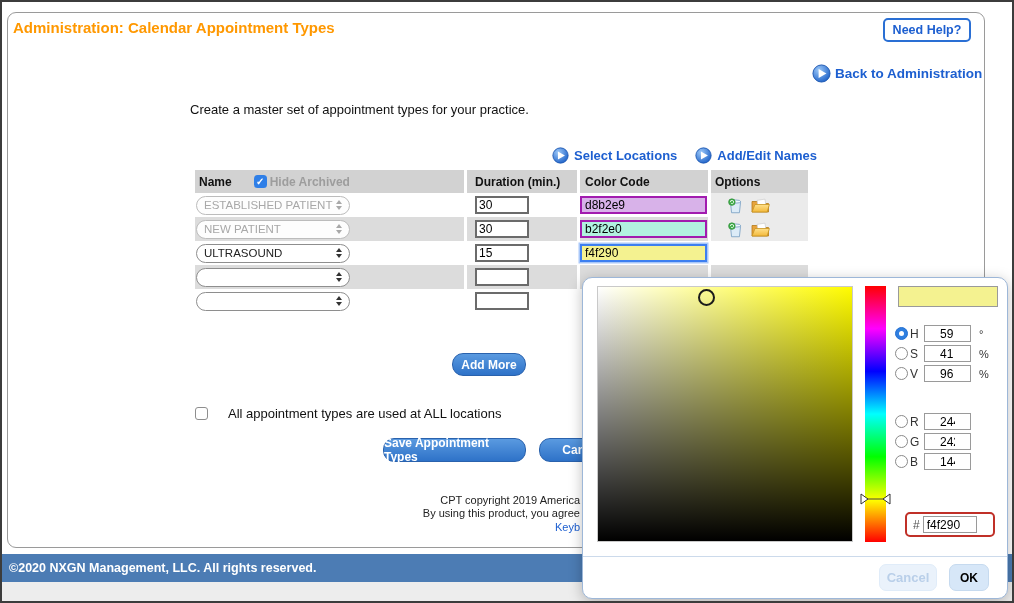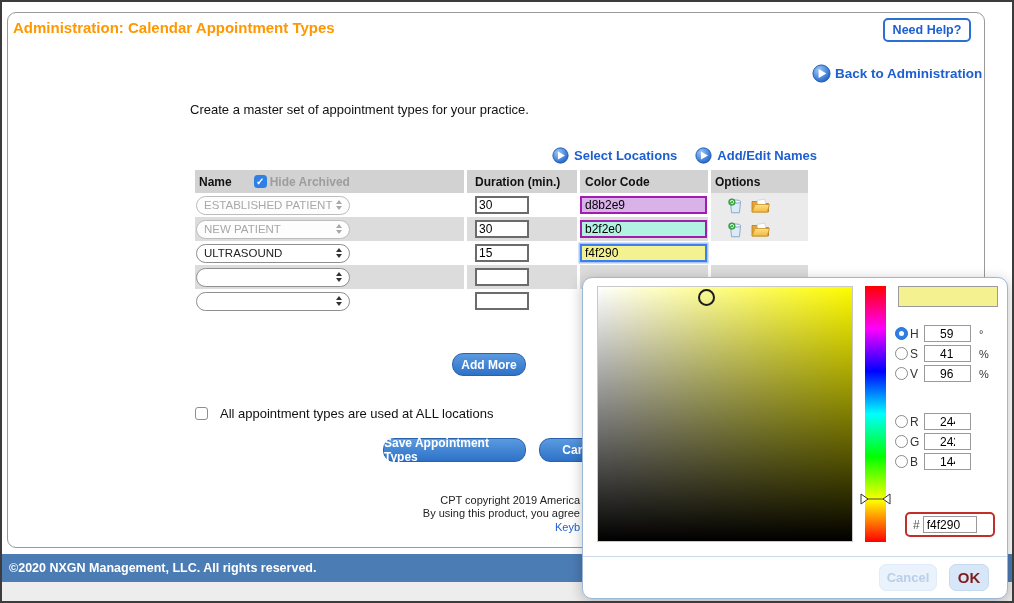--- a/index.html
+++ b/index.html
@@ -45,21 +45,21 @@
   .color-input{width:127px;height:18px;border:2px solid #a21caf;box-sizing:border-box;font-size:12px;padding:0 3px;font-family:"Liberation Sans",sans-serif;background:#fff;}
   .row0 .color-input{background:#d8b2e9;}
   .row1 .color-input{background:#b2f2e0;}
   .row2 .color-input{background:#f4f290;border:2px solid #3d7ff0;box-shadow:0 0 0 1.5px #a9c8f9;}
   .c-opt{padding-left:16px;gap:7px;}
   .row0 .c-opt,.row1 .c-opt{background:#ebebeb;}
 
   
   .blue-btn{background:linear-gradient(#5a9ae0,#2e72c8);border:1px solid #2a62ad;border-radius:11px;color:#fff;font-weight:bold;font-size:12px;display:flex;align-items:center;justify-content:center;cursor:pointer;box-sizing:border-box;}
   .add-more{left:450px;top:351px;width:74px;height:23px;}
-  .all-loc{left:193px;top:404px;display:flex;align-items:center;gap:12px;}
+  .all-loc{left:193px;top:404px;display:flex;align-items:center;gap:20px;}
   .plain-chk{width:13px;height:13px;border:1.5px solid #8e8e8e;border-radius:3px;background:#fff;box-sizing:border-box;cursor:pointer;}
   .all-loc-lbl{font-size:13px;color:#111;}
   .save-btn{left:381px;top:436px;width:143px;height:24px;}
   .cancel-btn-main{left:537px;top:436px;width:86px;height:24px;}
 
   
   .cpt-block{left:178px;top:492px;width:400px;text-align:right;font-size:11px;color:#222;line-height:13.4px;}
   .cpt-link{color:#1d5fd0;cursor:pointer;text-align:right;}
   .blue-bar{left:0;top:552px;width:1014px;height:28px;background:#4c7cb4;display:flex;align-items:center;}
   .blue-bar span{color:#fff;font-weight:bold;font-size:12.5px;margin-left:7px;}
@@ -79,21 +79,21 @@
   .cp-lbl{font-size:12px;color:#333;margin-left:2px;width:12px;}
   .cp-input{width:47px;height:17px;border:1px solid #9a9a9a;font-size:12px;padding:0 15px;box-sizing:border-box;font-family:"Liberation Sans",sans-serif;margin-left:2px;}
   .cp-unit{font-size:11px;color:#333;margin-left:8px;}
   .hsv-h{left:312px;top:47px;}.hsv-s{left:312px;top:67px;}.hsv-v{left:312px;top:87px;}
   .rgb-r{left:312px;top:135px;}.rgb-g{left:312px;top:155px;}.rgb-b{left:312px;top:175px;}
   .hex-box{left:322px;top:234px;width:90px;height:25px;border:2px solid #c03028;border-radius:5px;display:flex;align-items:center;padding-left:6px;box-sizing:border-box;}
   .hex-hash{font-size:12px;color:#555;}
   .hex-input{width:54px;height:17px;border:1px solid #9a9a9a;font-size:12px;padding:0 3px;box-sizing:border-box;margin-left:3px;font-family:"Liberation Sans",sans-serif;}
   .dlg-sep{left:0;top:278px;width:100%;border-top:1px solid #ccdaeb;}
   .dlg-cancel{left:296px;top:286px;width:58px;height:27px;background:#eaf2fb;border:1px solid #e0ecf9;border-radius:7px;color:#b9cfe9;font-weight:bold;font-size:13px;display:flex;align-items:center;justify-content:center;box-sizing:border-box;}
-  .dlg-ok{left:366px;top:286px;width:40px;height:27px;background:#d7e7f8;border:1px solid #c6daef;border-radius:7px;color:#7f1d1d;font-weight:bold;font-size:15px;display:flex;align-items:center;justify-content:center;cursor:pointer;box-sizing:border-box;}
+  .dlg-ok{left:366px;top:286px;width:40px;height:27px;background:#d7e7f8;border:1px solid #c6daef;border-radius:7px;color:#000000;font-weight:bold;font-size:12px;display:flex;align-items:center;justify-content:center;cursor:pointer;box-sizing:border-box;}
   .play-icon{flex:none;}
 </style>
 </head>
 <body>
 
 <div class="screen">
 
   <svg width="0" height="0" style="position:absolute">
     <defs>
       <radialGradient id="playGrad" cx="35%" cy="30%" r="75%">

